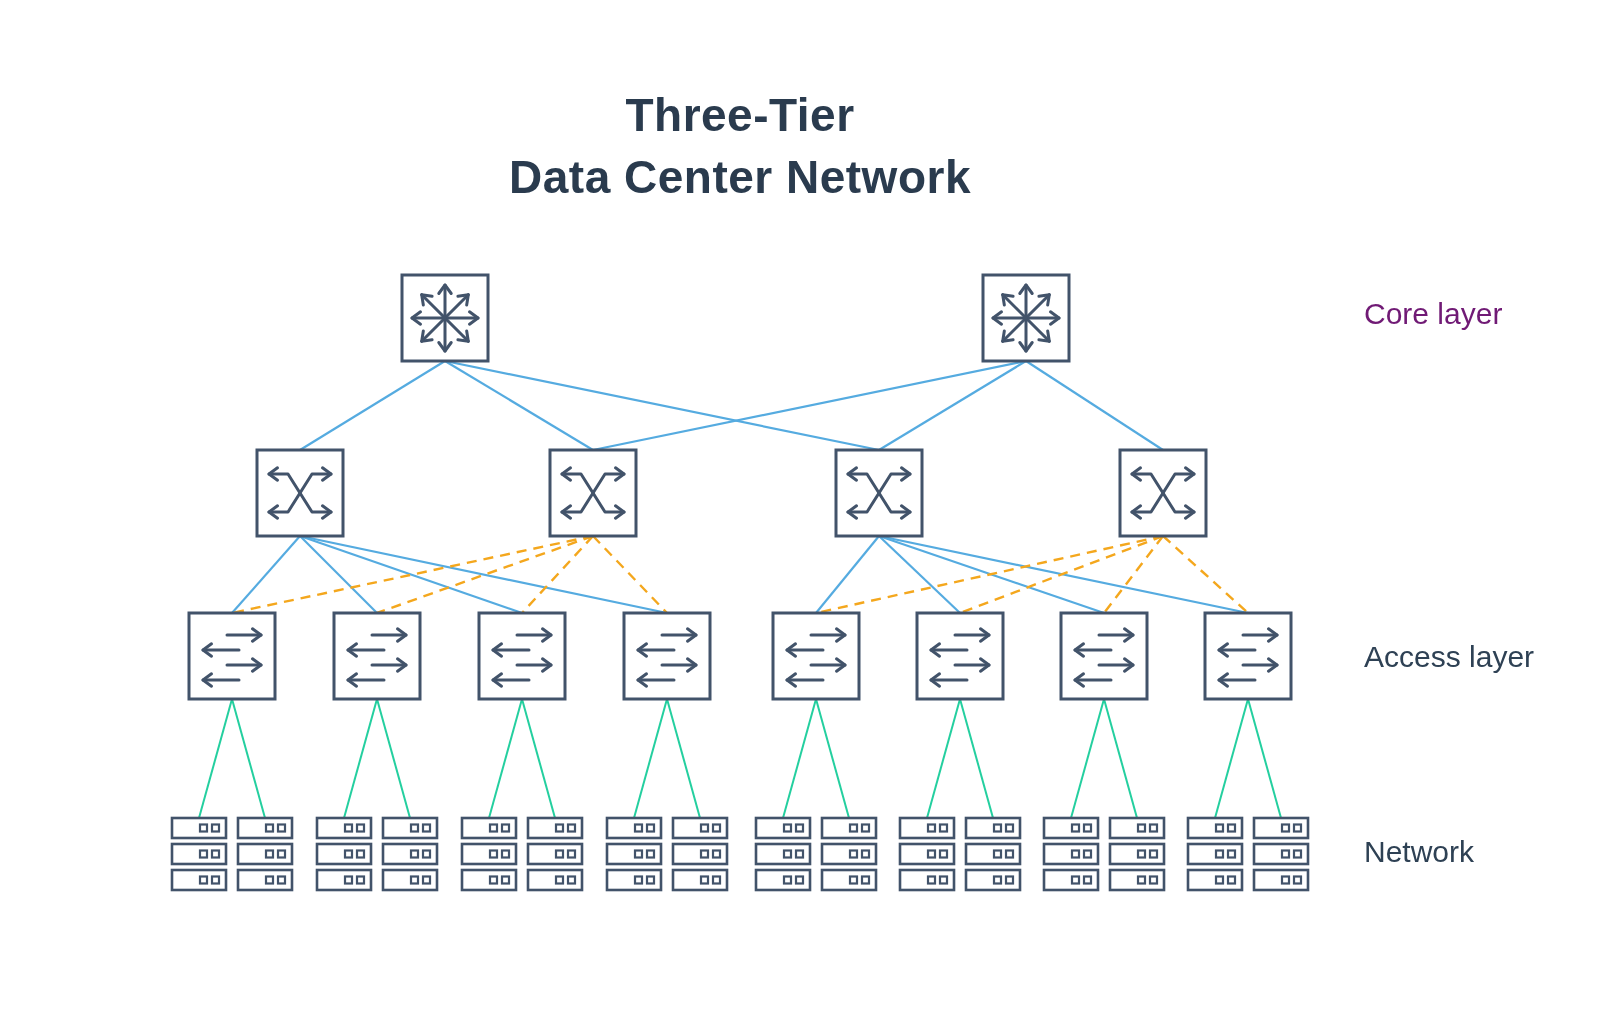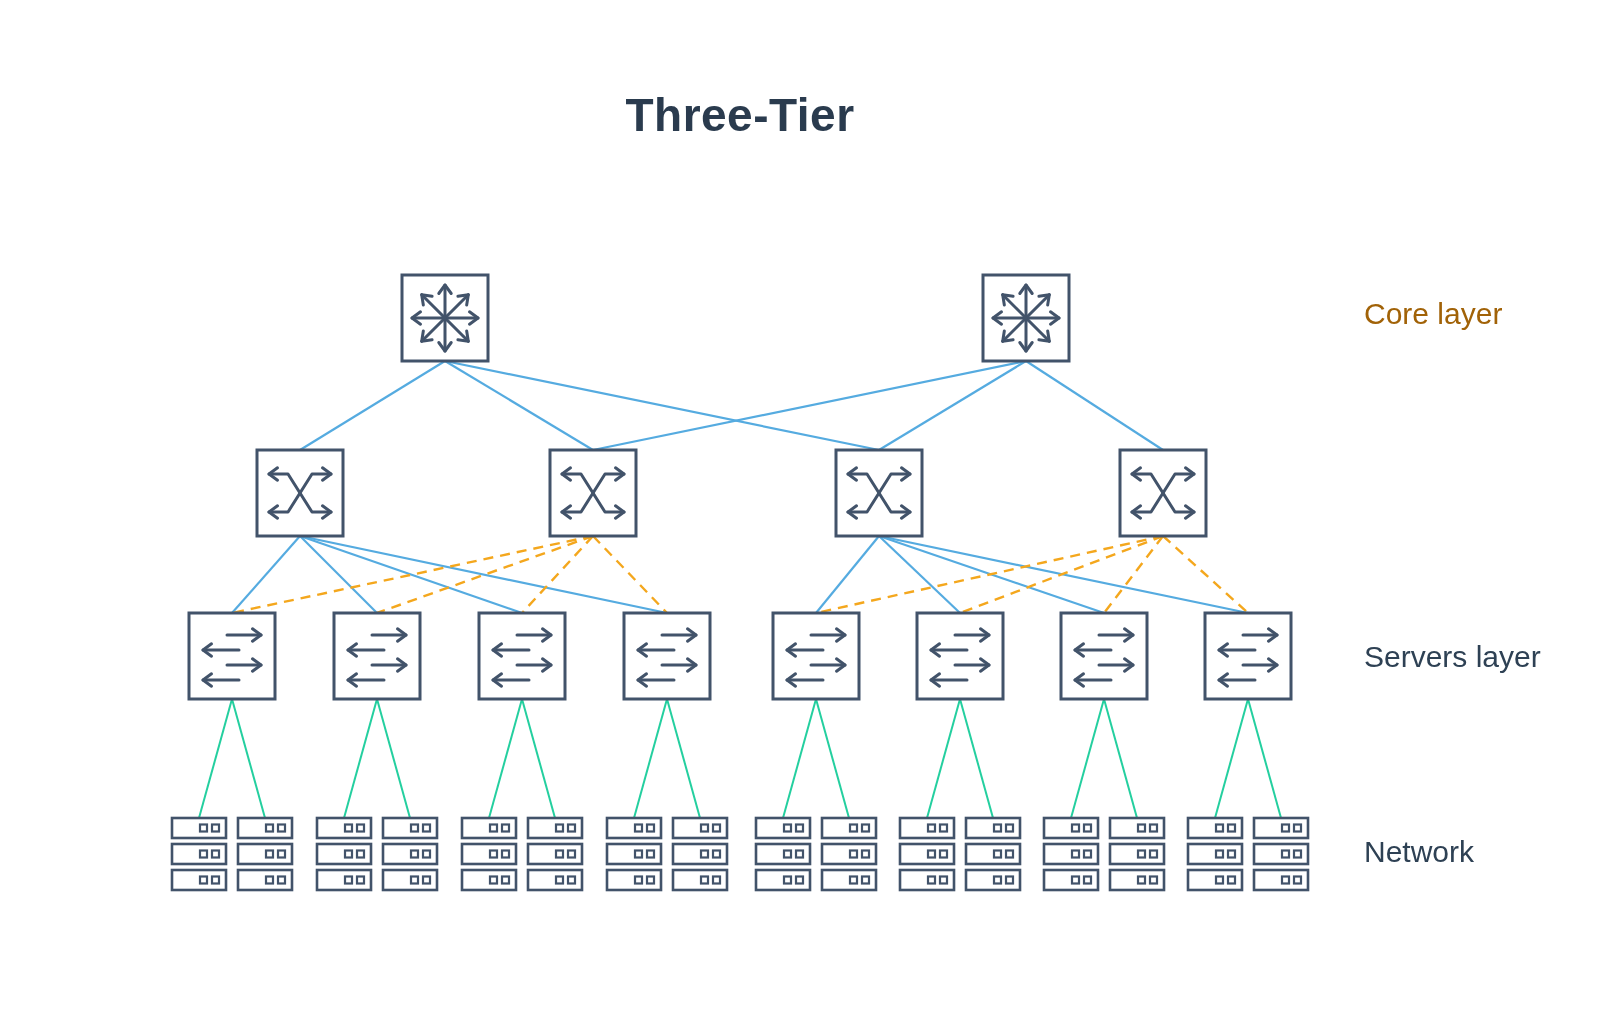--- a/index.html
+++ b/index.html
@@ -487,19 +487,20 @@
         <g>
           <rect x="0" y="52" width="54" height="20" fill="#ffffff" stroke="#42536a" stroke-width="2.6"></rect>
           <rect x="28" y="58.5" width="7" height="7" fill="none" stroke="#42536a" stroke-width="2.2"></rect>
           <rect x="40" y="58.5" width="7" height="7" fill="none" stroke="#42536a" stroke-width="2.2"></rect>
         </g>
       </g>
     </svg>
 
   <div class="title" style="color: rgb(42, 59, 78);">
     <div>Three-Tier</div>
+    <div>Data Center Network</div>
   </div>
 
-  <div class="layer-label label-core" style="color: #a16207;">Core layer</div>
-  <div class="layer-label label-access" style="color: rgb(46, 65, 84);">Servers layer</div>
+  <div class="layer-label label-core" style="color: #701a75;">Core layer</div>
+  <div class="layer-label label-access" style="color: rgb(46, 65, 84);">Access layer</div>
   <div class="layer-label label-servers" style="color: rgb(46, 65, 84);">Network</div>
 
 </div>
 
 </body></html>

